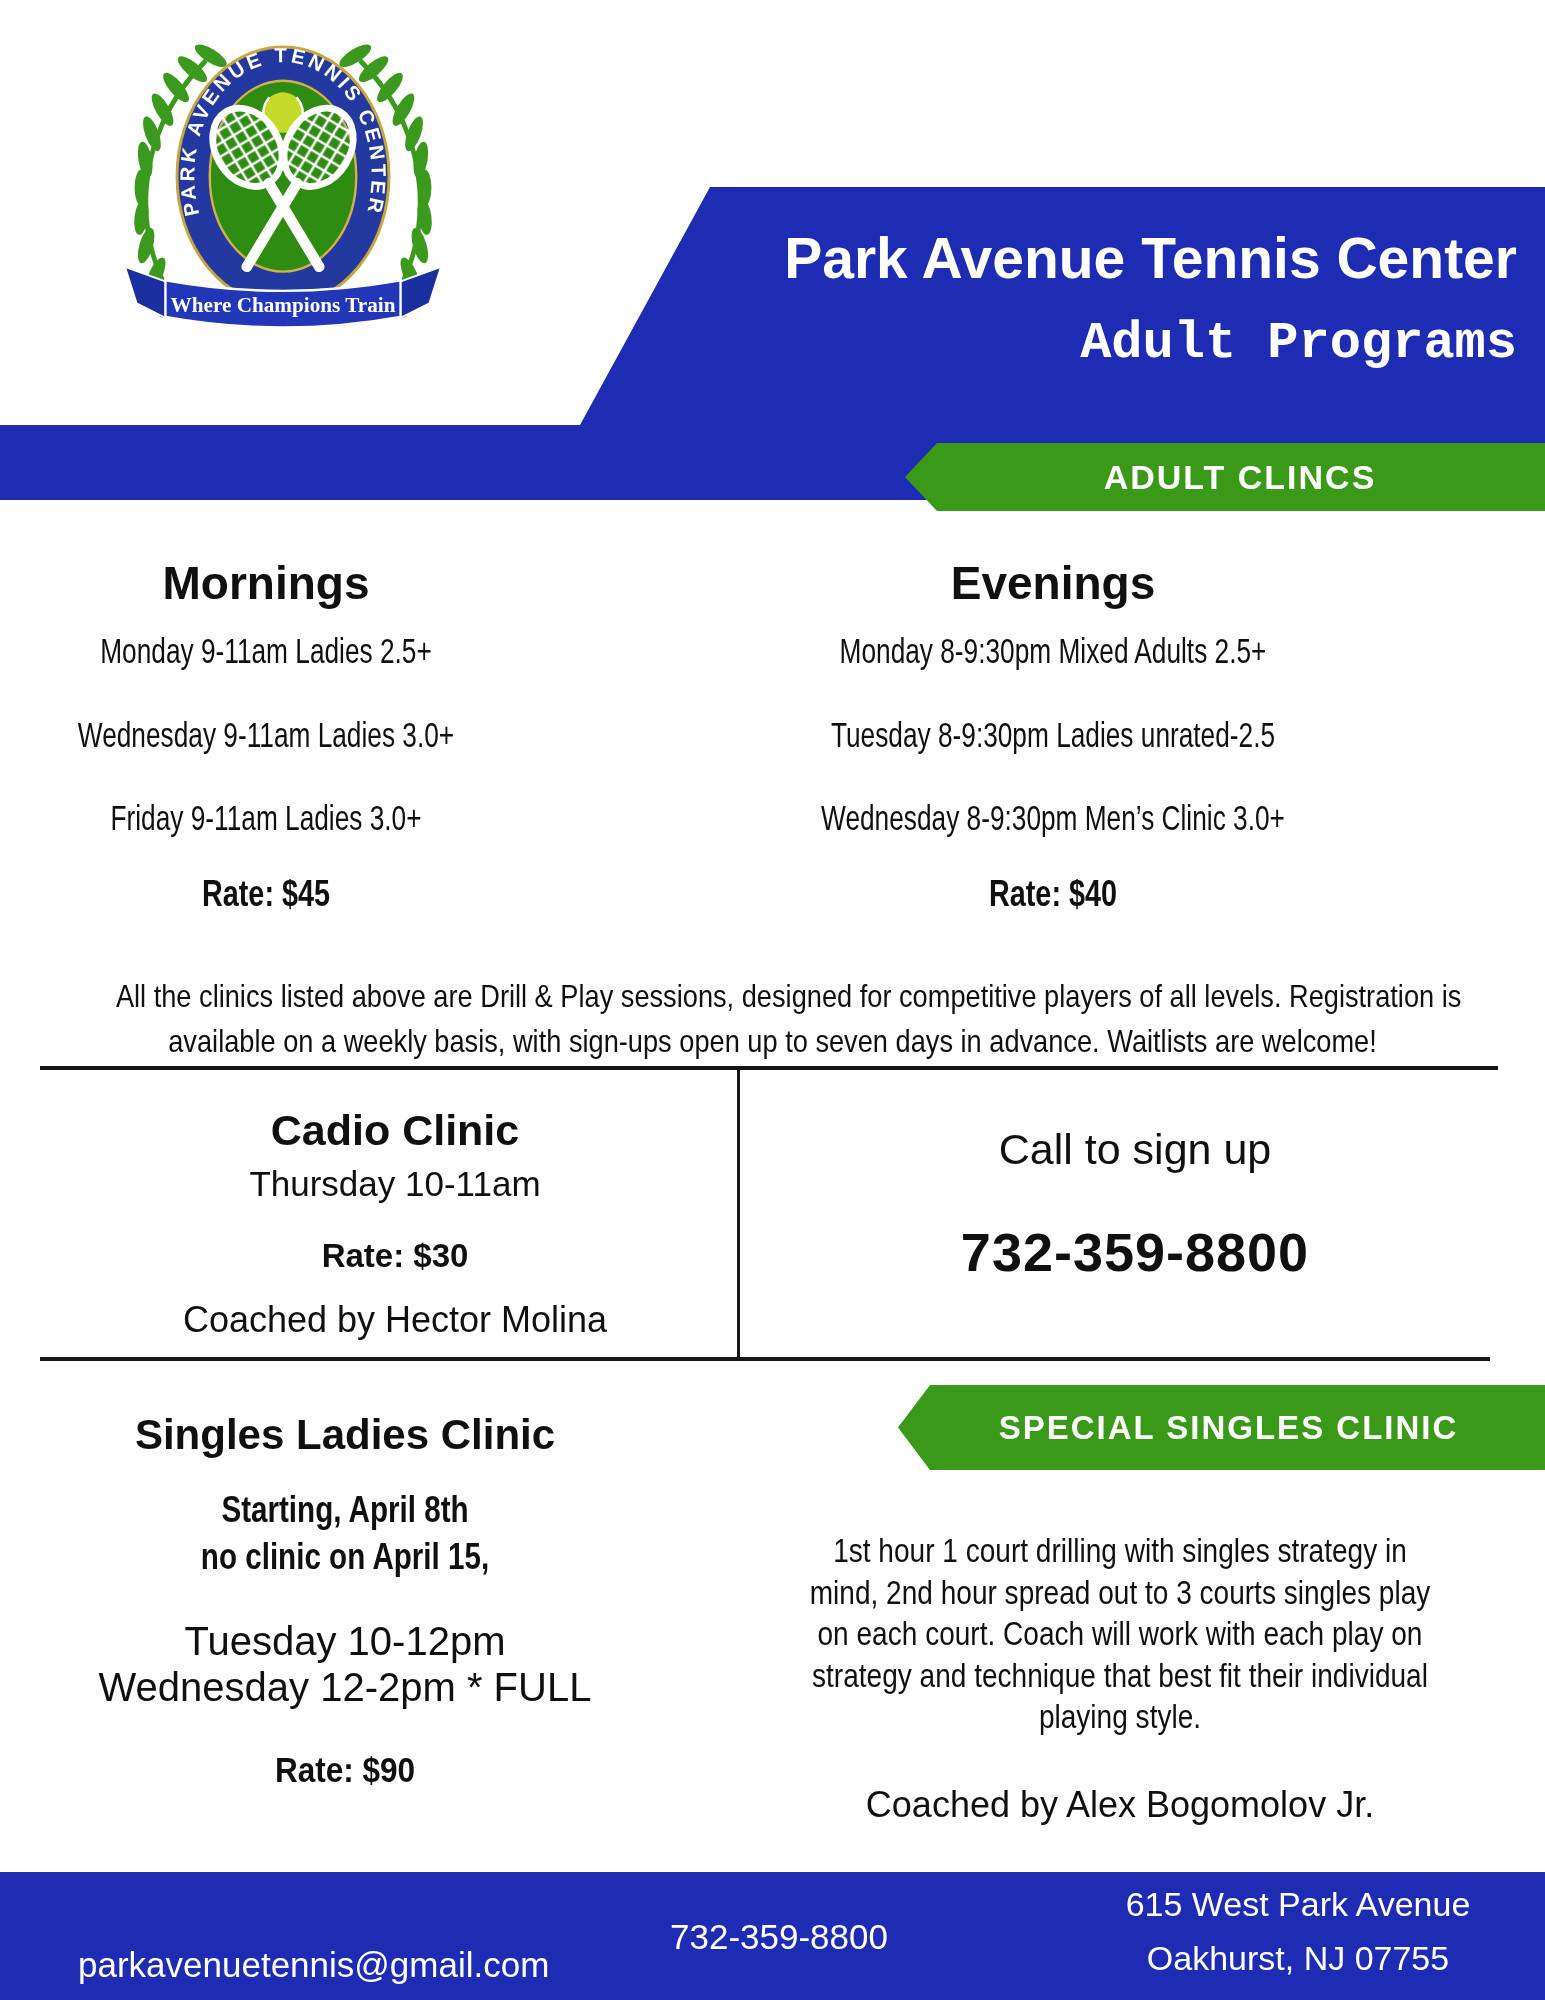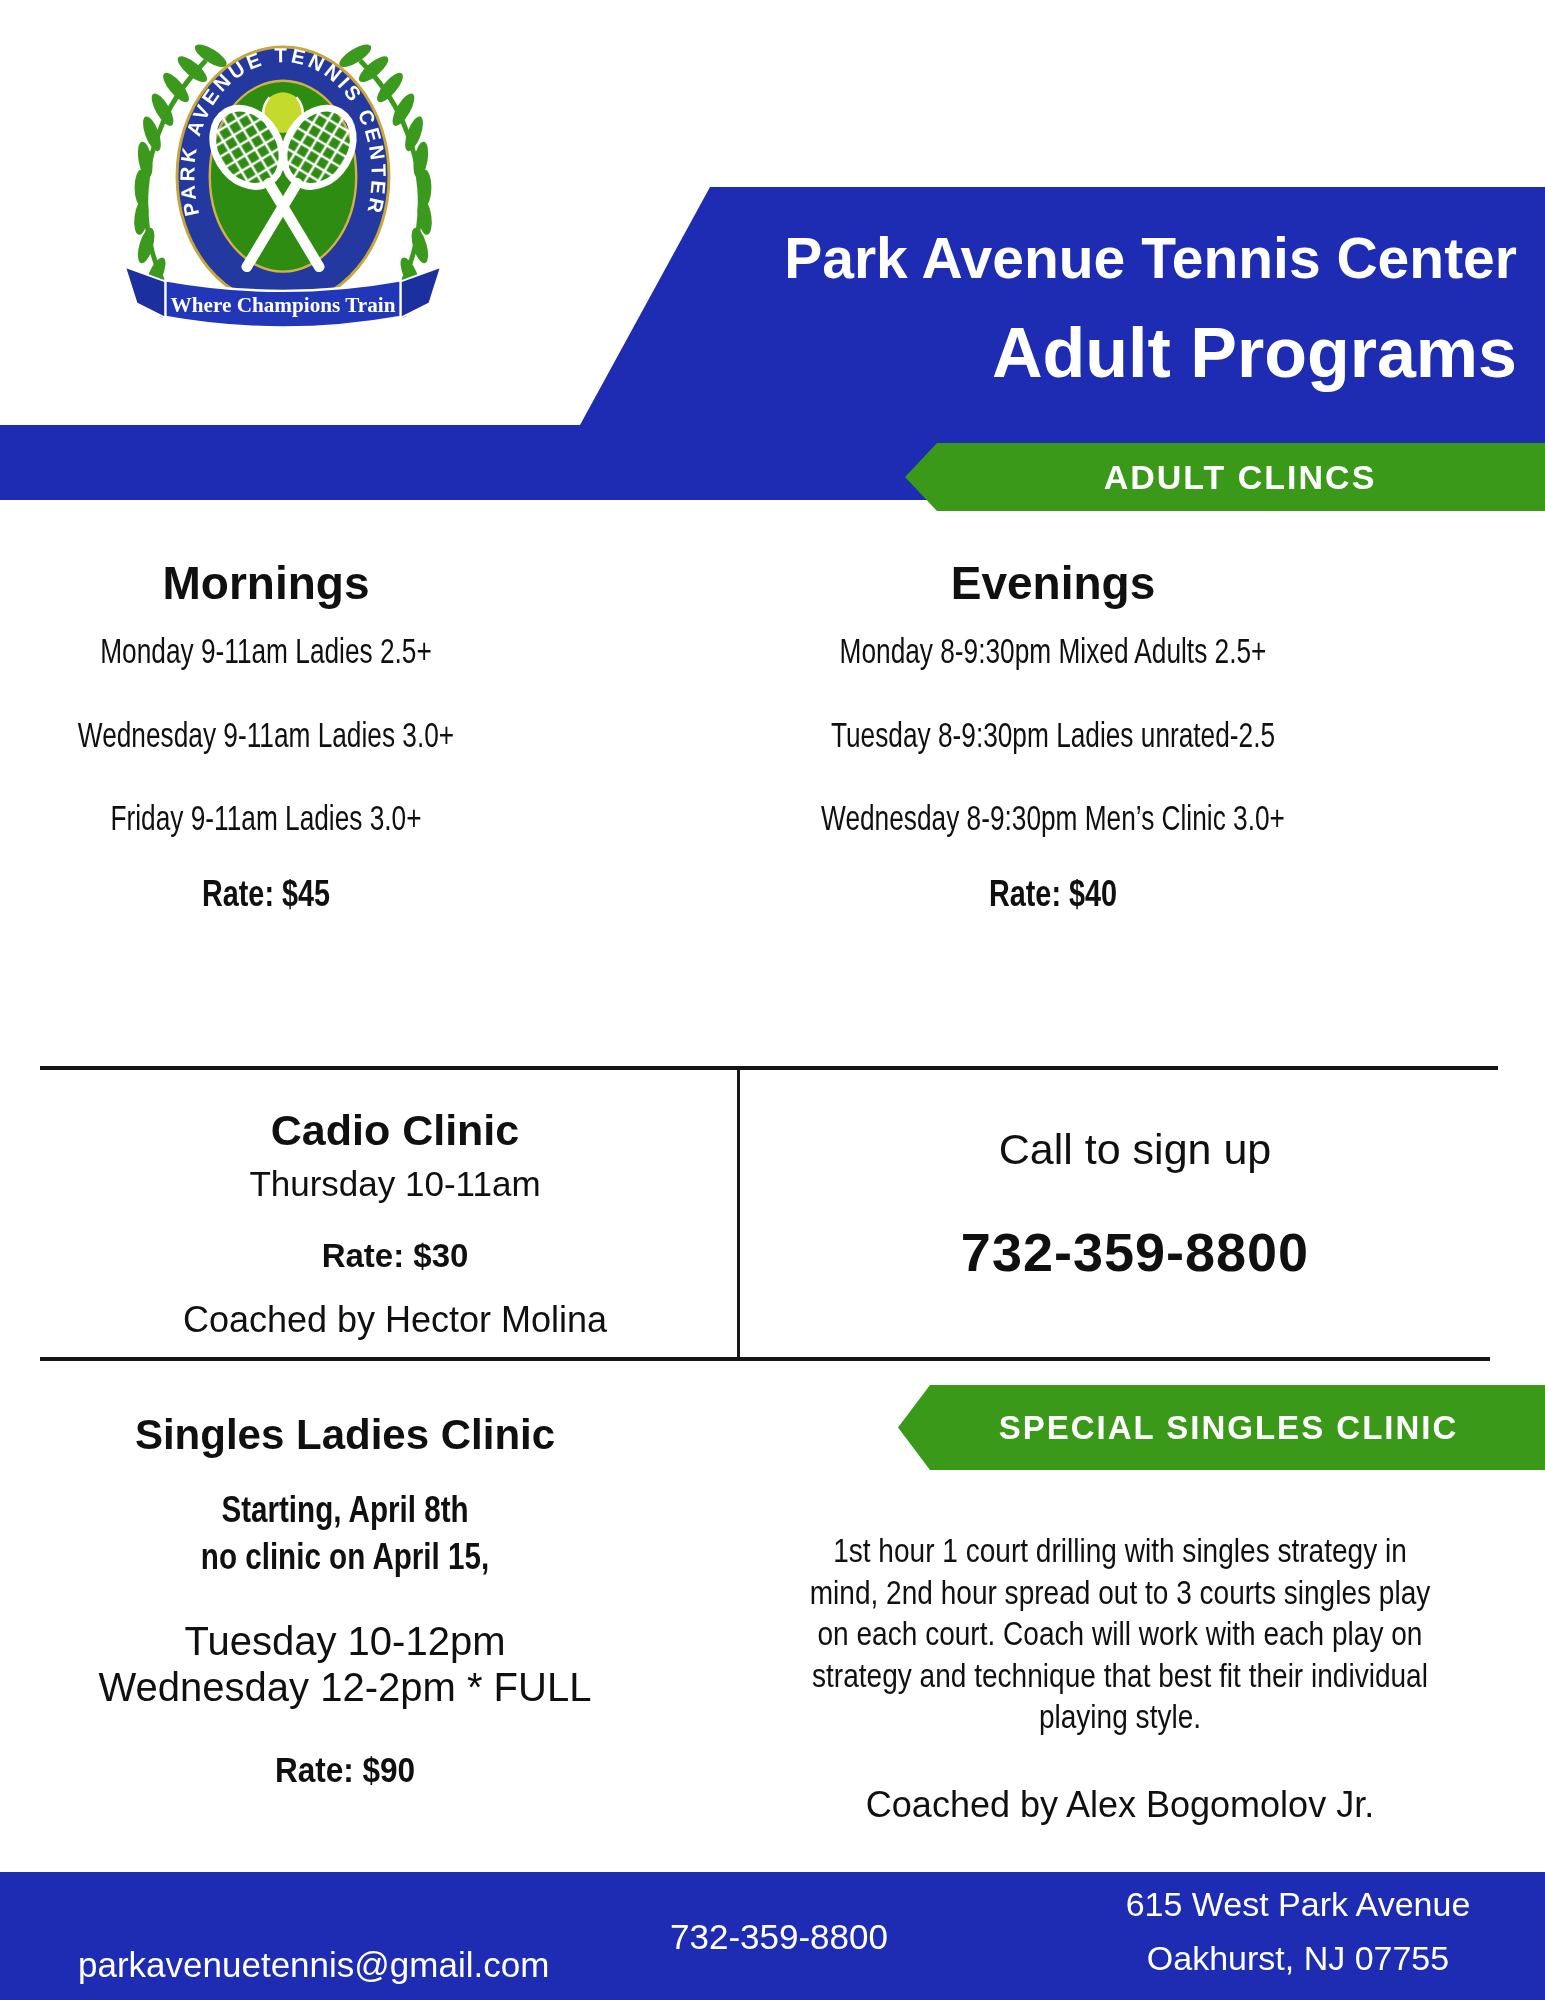--- a/index.html
+++ b/index.html
@@ -8,21 +8,21 @@
   
   .ln{position:absolute;width:1000px;text-align:center;white-space:nowrap;line-height:1.2;color:#101010;}
   .nw75{transform:scaleX(.75);}
   .nw8{transform:scaleX(.8);}
   .nw85{transform:scaleX(.85);}
   .nw9{transform:scaleX(.9);}
   
   #headshape{position:absolute;left:0;top:0;width:1545px;height:500px;background:#1d2cb2;
      clip-path:polygon(710px 187px,1545px 187px,1545px 500px,0px 500px,0px 425px,580px 425px);}
   #h-title{position:absolute;right:28px;top:230px;font-size:57px;font-weight:700;color:#fff;white-space:nowrap;line-height:1;}
-  #h-sub{position:absolute;right:28px;top:318px;font-size:70px;font-weight:700;color:#fff;white-space:nowrap;line-height:1;}
+  #h-sub{position:absolute;right:28px;top:318px;font-size:52px;font-weight:700;color:#fff;white-space:nowrap;line-height:1;font-family:Liberation Mono, monospace;}
   
   .pennant{position:absolute;background:#3a9919;display:flex;align-items:center;justify-content:center;
      color:#fff;font-weight:700;letter-spacing:2px;
      clip-path:polygon(0 50%,32px 0,100% 0,100% 100%,32px 100%);}
   #banner1{left:905px;top:443px;width:640px;height:68px;font-size:34px;padding-left:30px;box-sizing:border-box;text-align:center;}
   #banner2{left:898px;top:1385px;width:647px;height:85px;font-size:33px;padding-left:14px;box-sizing:border-box;}
   
   #morn-h{left:-234px;top:556px;font-size:46px;font-weight:700;}
   #morn-i1{left:-234px;top:630px;font-size:35px;}
   #morn-i2{left:-234px;top:714px;font-size:35px;}
@@ -153,20 +153,24 @@
   <div id="morn-i2" class="ln nw75">Wednesday 9-11am Ladies 3.0+</div>
   <div id="morn-i3" class="ln nw75">Friday 9-11am Ladies 3.0+</div>
   <div id="morn-r" class="ln nw8">Rate: $45</div>
 
   <div id="eve-h" class="ln">Evenings</div>
   <div id="eve-i1" class="ln nw75">Monday 8-9:30pm Mixed Adults 2.5+</div>
   <div id="eve-i2" class="ln nw75">Tuesday 8-9:30pm Ladies unrated-2.5</div>
   <div id="eve-i3" class="ln nw75">Wednesday 8-9:30pm Men’s Clinic 3.0+</div>
   <div id="eve-r" class="ln nw8">Rate: $40</div>
 
+  <div id="note">
+    <div>All the clinics listed above are Drill &amp; Play sessions, designed for competitive players of all levels. Registration is</div>
+    <div>available on a weekly basis, with sign-ups open up to seven days in advance. Waitlists are welcome!</div>
+  </div>
 
   <div id="hr1" class="rule"></div>
   <div id="hr2" class="rule"></div>
   <div id="vr" class="rule"></div>
 
   <div id="card-h" class="ln">Cadio Clinic</div>
   <div id="card-s" class="ln">Thursday 10-11am</div>
   <div id="card-r" class="ln">Rate: $30</div>
   <div id="card-c" class="ln">Coached by Hector Molina</div>
 

